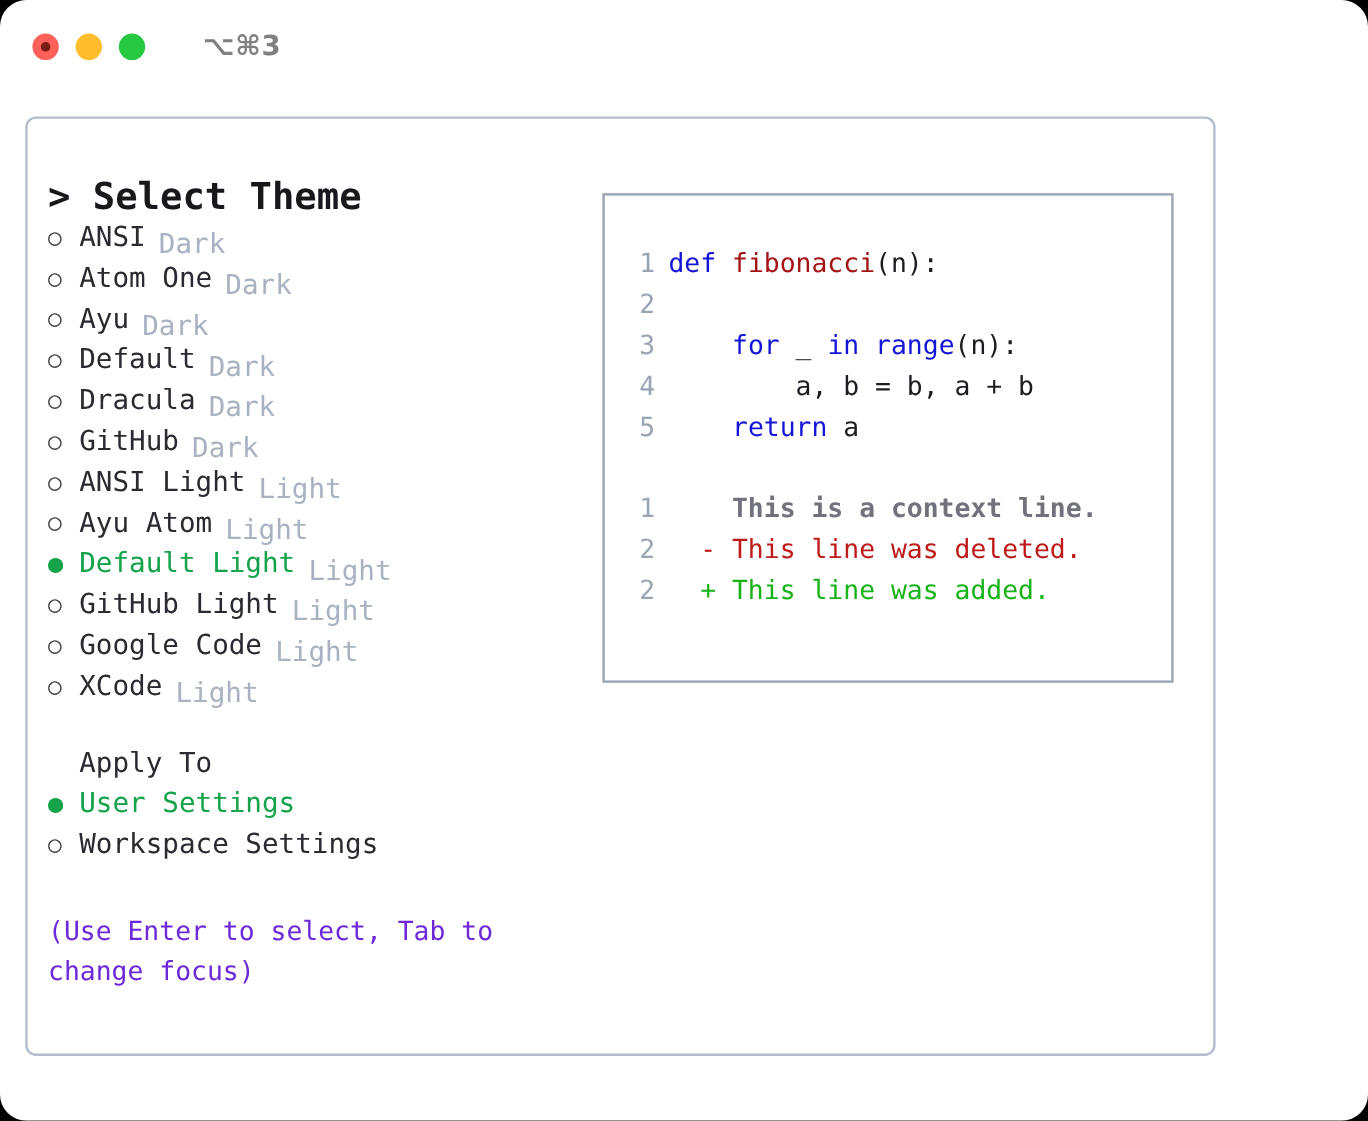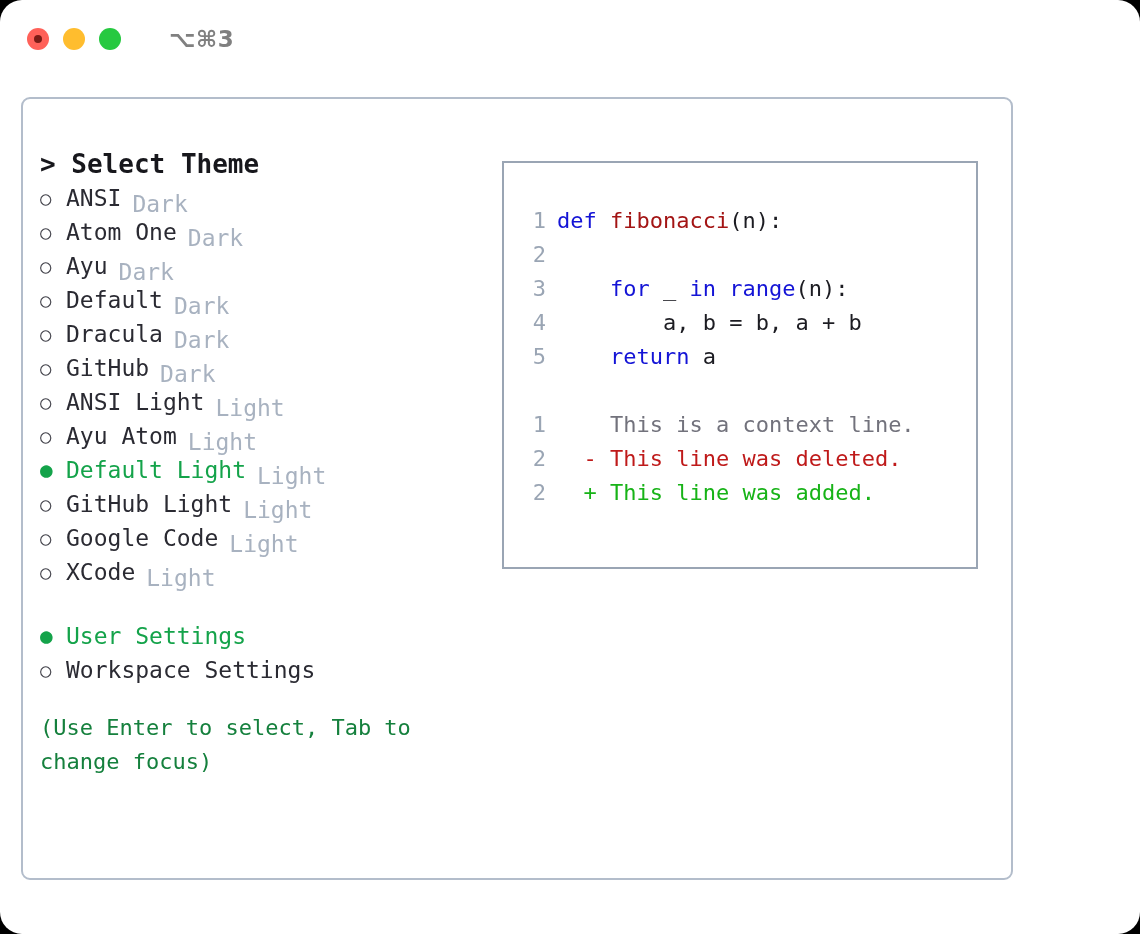--- a/index.html
+++ b/index.html
@@ -86,21 +86,21 @@
     width: 430px;
   }
   .right-col {
     position: absolute;
     left: 479px;
     top: 48px;
     width: 500px;
   }
 
   .section-header {
-    font-size: 26px;
+    font-size: 31px;
     color: #17171c;
     height: 34px;
     line-height: 34px;
     white-space: pre;
   }
   .section-header.bold { font-weight: bold; }
 
   .opt-row {
     height: 34px;
     line-height: 34px;
@@ -130,24 +130,24 @@
   }
   .indent-label {
     display: inline-block;
     width: 26px;
     flex: 0 0 26px;
   }
 
   .spacer-block { height: 30px; }
 
   .hint {
-    margin-top: 24px;
+    margin-top: 39px;
     font-size: 22px;
     line-height: 34px;
-    color: #15803d;
+    color: #6d28d9;
     width: 400px;
     white-space: normal;
   }
 
   
   .preview-box {
     margin-top: 14px;
     width: 476px;
     height: 408px;
     border: 2px solid #9aa5b4;
@@ -178,21 +178,21 @@
   }
   .code-text {
     padding-left: 11px;
     white-space: pre;
     color: #1c1c22;
   }
   .kw  { color: #1414d6; }
   .fn  { color: #a31414; }
   .gap-line { height: 34px; }
 
-  .diff-ctx  { color: #72727c; }
+  .diff-ctx  { color: #72727c; font-weight: bold; }
   .diff-del  { color: #bf1a1a; }
   .diff-add  { color: #17b317; }
 </style>
 </head>
 <body>
 
 <div id="screen">
 
   <div class="titlebar">
     <div class="lights">
@@ -219,20 +219,24 @@
           <div class="opt-row"><span class="marker">○</span><span class="opt-label">ANSI Light</span><span class="opt-kind">Light</span></div>
           <div class="opt-row"><span class="marker">○</span><span class="opt-label">Ayu Atom</span><span class="opt-kind">Light</span></div>
           <div class="opt-row selected"><span class="marker sel">●</span><span class="opt-label">Default Light</span><span class="opt-kind">Light</span></div>
           <div class="opt-row"><span class="marker">○</span><span class="opt-label">GitHub Light</span><span class="opt-kind">Light</span></div>
           <div class="opt-row"><span class="marker">○</span><span class="opt-label">Google Code</span><span class="opt-kind">Light</span></div>
           <div class="opt-row"><span class="marker">○</span><span class="opt-label">XCode</span><span class="opt-kind">Light</span></div>
         </div>
 
       <div class="spacer-block"></div>
 
+      <div class="opt-row">
+        <span class="indent-label"></span>
+        <span class="opt-label">Apply To</span>
+      </div>
 
       <div id="apply-list">
           <div class="opt-row selected"><span class="marker sel">●</span><span class="opt-label">User Settings</span></div>
           <div class="opt-row"><span class="marker">○</span><span class="opt-label">Workspace Settings</span></div>
         </div>
 
       <div class="hint">(Use Enter to select, Tab to change focus)</div>
     </div>
 
     <div class="right-col">

